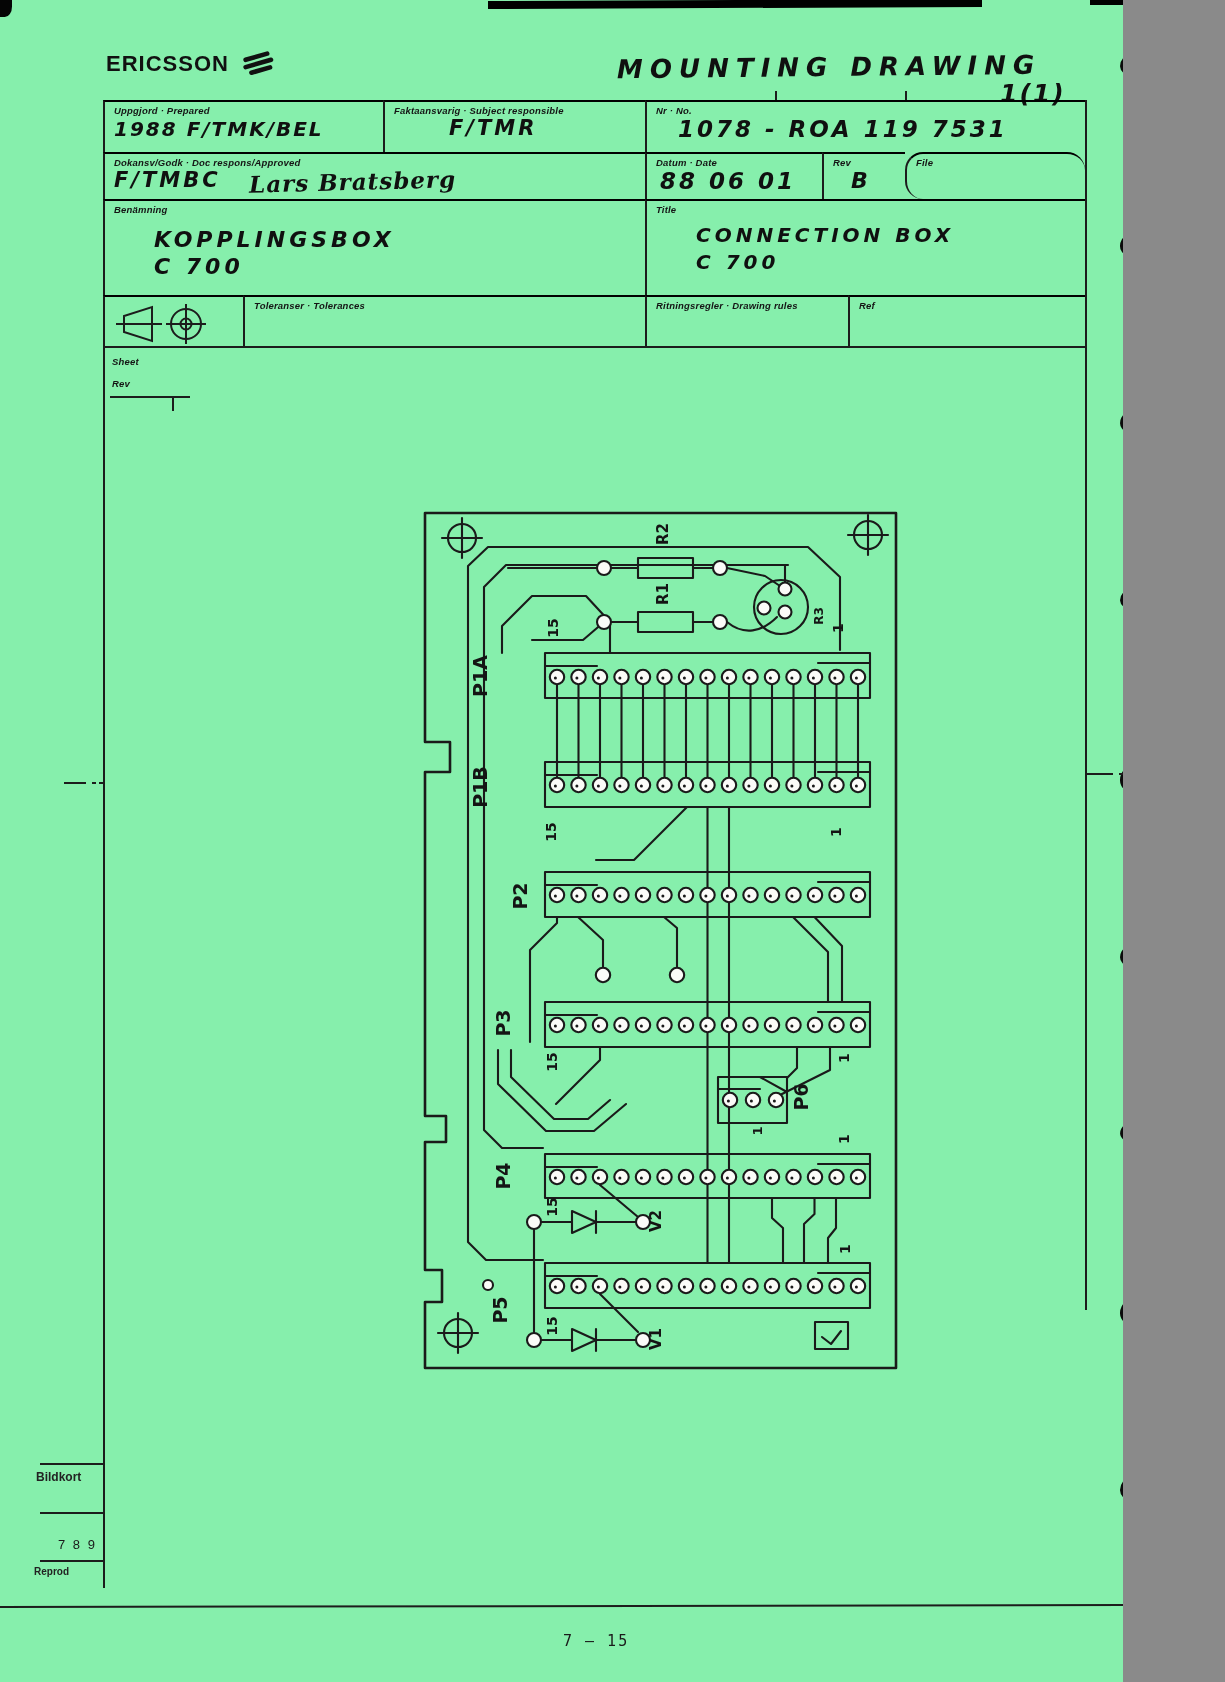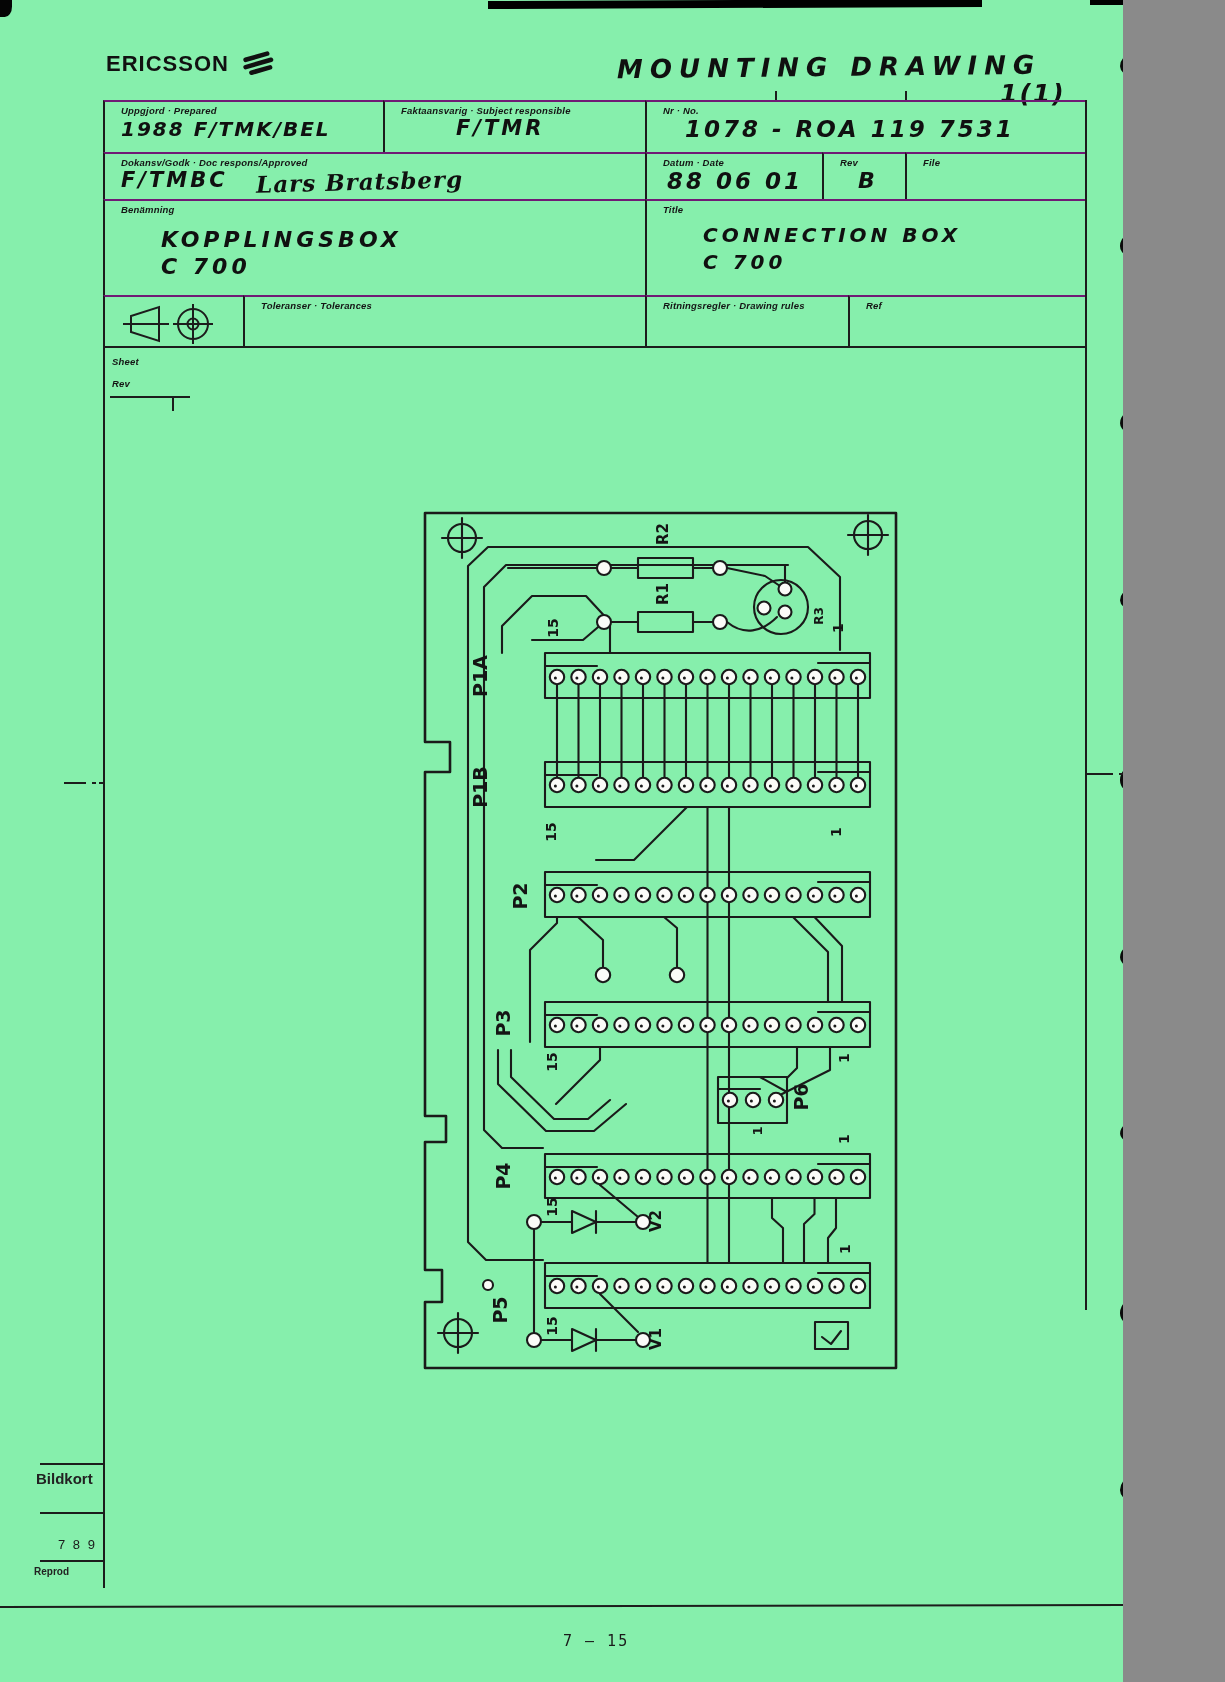--- a/index.html
+++ b/index.html
@@ -1,22 +1,22 @@
 <!DOCTYPE html>
 <html><head>
 <meta charset="utf-8">
 <style>
   html,body{margin:0;padding:0;background:#8a8a8a;}
   #page{position:relative;width:1123px;height:1682px;background:#86efac;overflow:hidden;
         font-family:"Liberation Sans",sans-serif;color:#161616;}
   .abs{position:absolute;}
   .hline{position:absolute;height:2px;background:#1c1c1c;}
   .vline{position:absolute;width:2px;background:#1c1c1c;}
-  .cell{position:absolute;border-top:2px solid #701a75;border-left:2px solid #1c1c1c;
-        box-sizing:border-box;padding:3px 0 0 16px;}
+  .cell{position:absolute;border-top:2px solid #000000;border-left:2px solid #1c1c1c;
+        box-sizing:border-box;padding:3px 0 0 9px;}
   .cl{font-size:9.5px;font-weight:700;font-style:italic;letter-spacing:.2px;color:#141414;}
   .hw{font-family:"DejaVu Sans",sans-serif;font-style:italic;font-weight:600;color:#101010;}
   .cur{font-family:"DejaVu Serif",serif;font-style:italic;font-weight:600;color:#101010;}
   .mono{font-family:"DejaVu Sans Mono",monospace;}
   .blob{position:absolute;background:#0b0b0b;border-radius:46% 54% 50% 50% / 55% 45% 52% 48%;}
   #board-svg{position:absolute;left:380px;top:470px;}
   #board-svg path,#board-svg rect,#board-svg line,#board-svg circle{
       stroke:#1a1a1a;fill:none;stroke-width:2.1;stroke-linejoin:round;stroke-linecap:round;}
   #board-svg .outline{stroke-width:2.6;}
   #board-svg .pad{fill:#fbfbf8;}
@@ -105,21 +105,21 @@
     </div>
   </div>
   <div class="cell" style="left:645px;top:152px;width:177px;height:47px;">
     <div class="cl">Datum · Date</div>
     <div class="hw" style="font-size:23px;letter-spacing:3px;margin-left:4px;">88 06 01</div>
   </div>
   <div class="cell" style="left:822px;top:152px;width:83px;height:47px;">
     <div class="cl">Rev</div>
     <div class="hw" style="font-size:22px;margin-left:18px;">B</div>
   </div>
-  <div class="cell" style="left:905px;top:152px;width:180px;height:47px;">
+  <div class="cell" style="left:905px;top:152px;width:180px;height:47px;border-radius:18px;">
     <div class="cl">File</div>
   </div>
 
   <div class="cell" style="left:103px;top:199px;width:542px;height:96px;">
     <div class="cl">Benämning</div>
     <div class="hw" style="font-size:22px;letter-spacing:4px;margin:12px 0 0 40px;">KOPPLINGSBOX</div>
     <div class="hw" style="font-size:22px;letter-spacing:4px;margin:2px 0 0 40px;">C 700</div>
   </div>
   <div class="cell" style="left:645px;top:199px;width:440px;height:96px;">
     <div class="cl">Title</div>
@@ -509,21 +509,21 @@
       <text class="t14" x="469" y="588" transform="rotate(-90 469 588)">1</text>
       <text class="t14" x="469" y="669" transform="rotate(-90 469 669)">1</text>
       <text class="t14" x="177" y="737" transform="rotate(-90 177 737)">15</text>
       <text class="t14" x="470" y="779" transform="rotate(-90 470 779)">1</text>
       <text class="t14" x="177" y="856" transform="rotate(-90 177 856)">15</text>
       <text class="t13" x="382" y="661" transform="rotate(-90 382 661)">1</text>
     </g>
   </svg>
 
   <div class="hline" style="left:40px;top:1463px;width:63px;"></div>
-  <div class="abs" style="left:36px;top:1470px;font-size:15px;font-weight:600;color:#222;">Bildkort</div>
+  <div class="abs" style="left:36px;top:1470px;font-size:12px;font-weight:600;color:#222;">Bildkort</div>
   <div class="hline" style="left:40px;top:1512px;width:63px;"></div>
   <div class="abs" style="left:58px;top:1537px;font-size:13px;letter-spacing:2px;color:#1a1a1a;">7 8 9</div>
   <div class="hline" style="left:40px;top:1560px;width:63px;"></div>
   <div class="abs" style="left:34px;top:1566px;font-size:10px;font-weight:600;color:#222;">Reprod</div>
 
   <div class="hline" style="left:0;top:1605px;width:1182px;transform:rotate(-0.1deg);"></div>
   <div class="abs mono" style="left:563px;top:1632px;font-size:15px;letter-spacing:2px;color:#1a1a1a;">7  –  15</div>
 
 </div>
 

